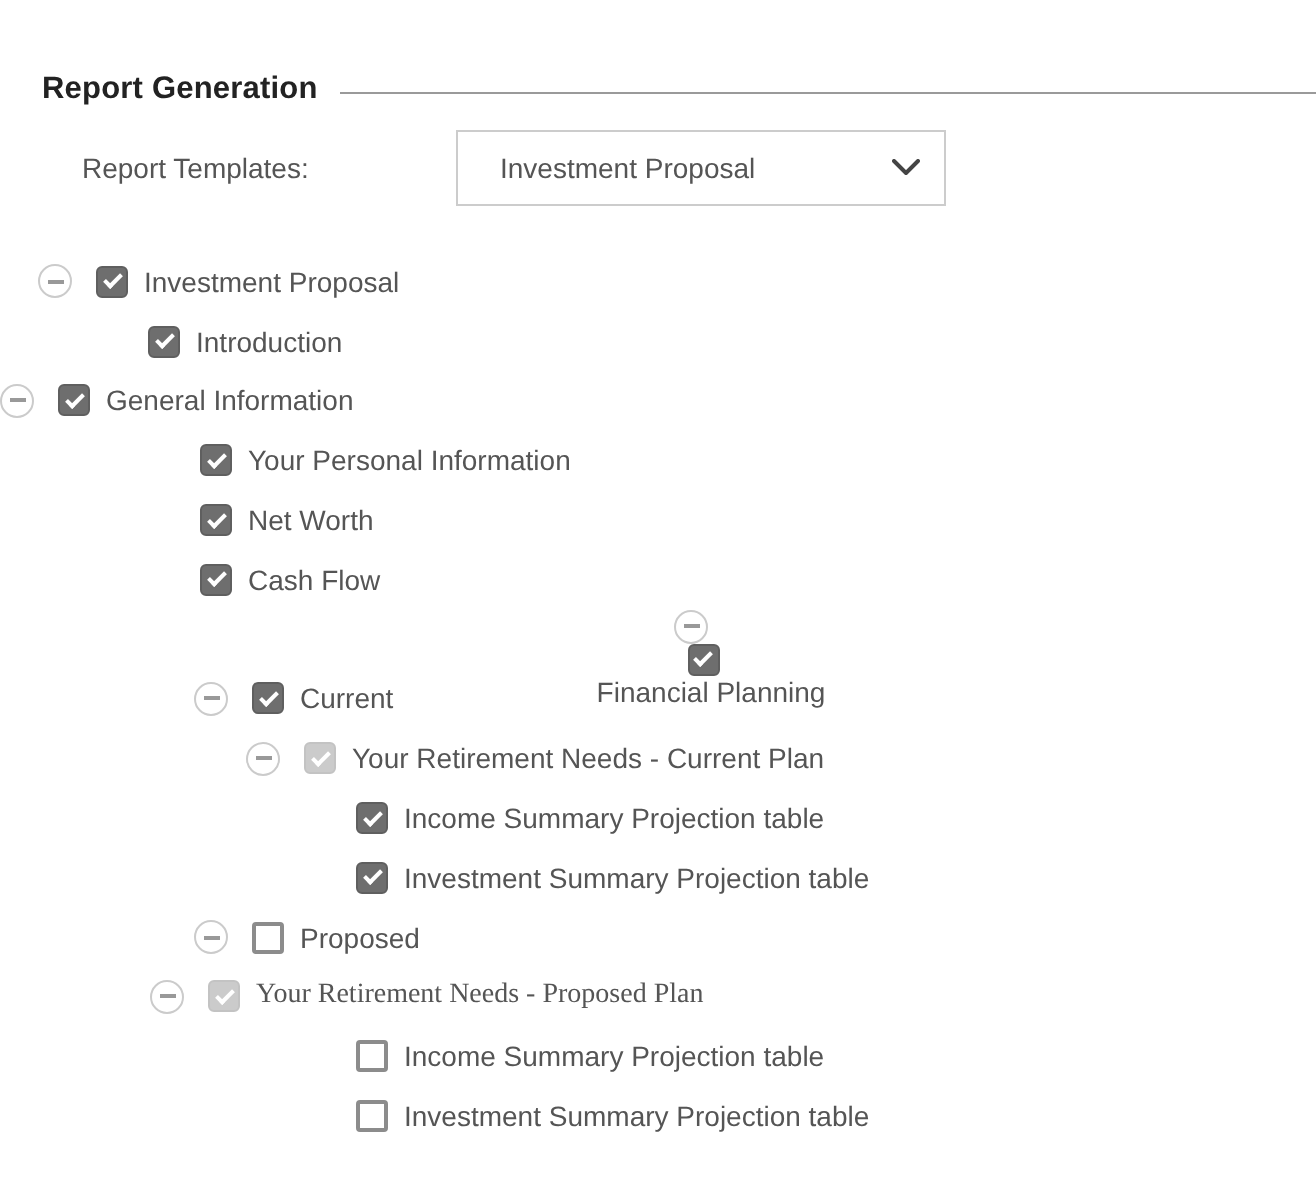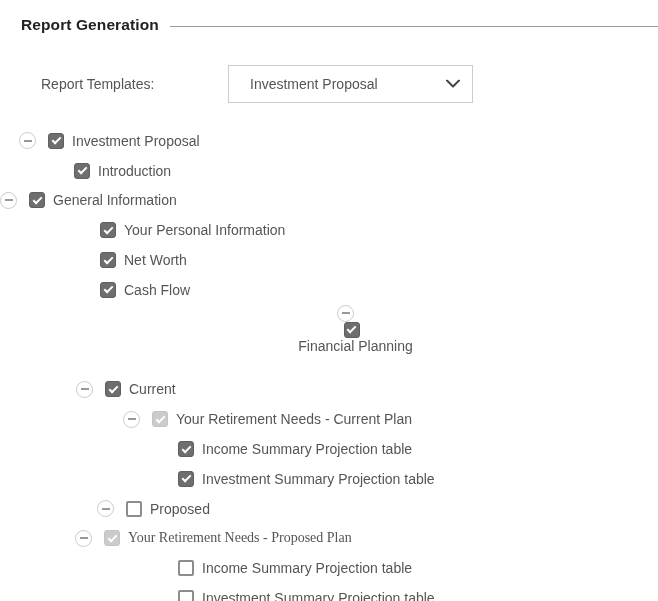--- a/index.html
+++ b/index.html
@@ -12,21 +12,21 @@
     position: relative;
     width: 658px;
     height: 601px;
     background: #ffffff;
     overflow: hidden;
   }
 
   
   .header-row {
     position: absolute;
-    top: 16px; left: 21px; right: 0;
+    top: 36px; left: 21px; right: 0;
     display: flex;
     align-items: center;
   }
   .page-title {
     font-size: 15.5px;
     font-weight: bold;
     color: var(--c-title, #222222);
     white-space: nowrap;
     letter-spacing: 0.1px;
   }
@@ -209,21 +209,21 @@
   </div>
       <div class="tree-row" style="padding-left: 45px; flex-direction: column;">
     <span class="expander">
       <span class="minus"></span>
     </span>
     <span class="checkbox checked">
       <span class="check"></span>
     </span>
     <span class="tree-label">Financial Planning</span>
   </div>
-      <div class="tree-row" style="padding-left: 76px; margin-top: 40px;">
+      <div class="tree-row" style="padding-left: 97px;">
     <span class="expander">
       <span class="minus"></span>
     </span>
     <span class="checkbox checked">
       <span class="check"></span>
     </span>
     <span class="tree-label">Current</span>
   </div>
       <div class="tree-row" style="padding-left: 123px;">
     <span class="expander">

